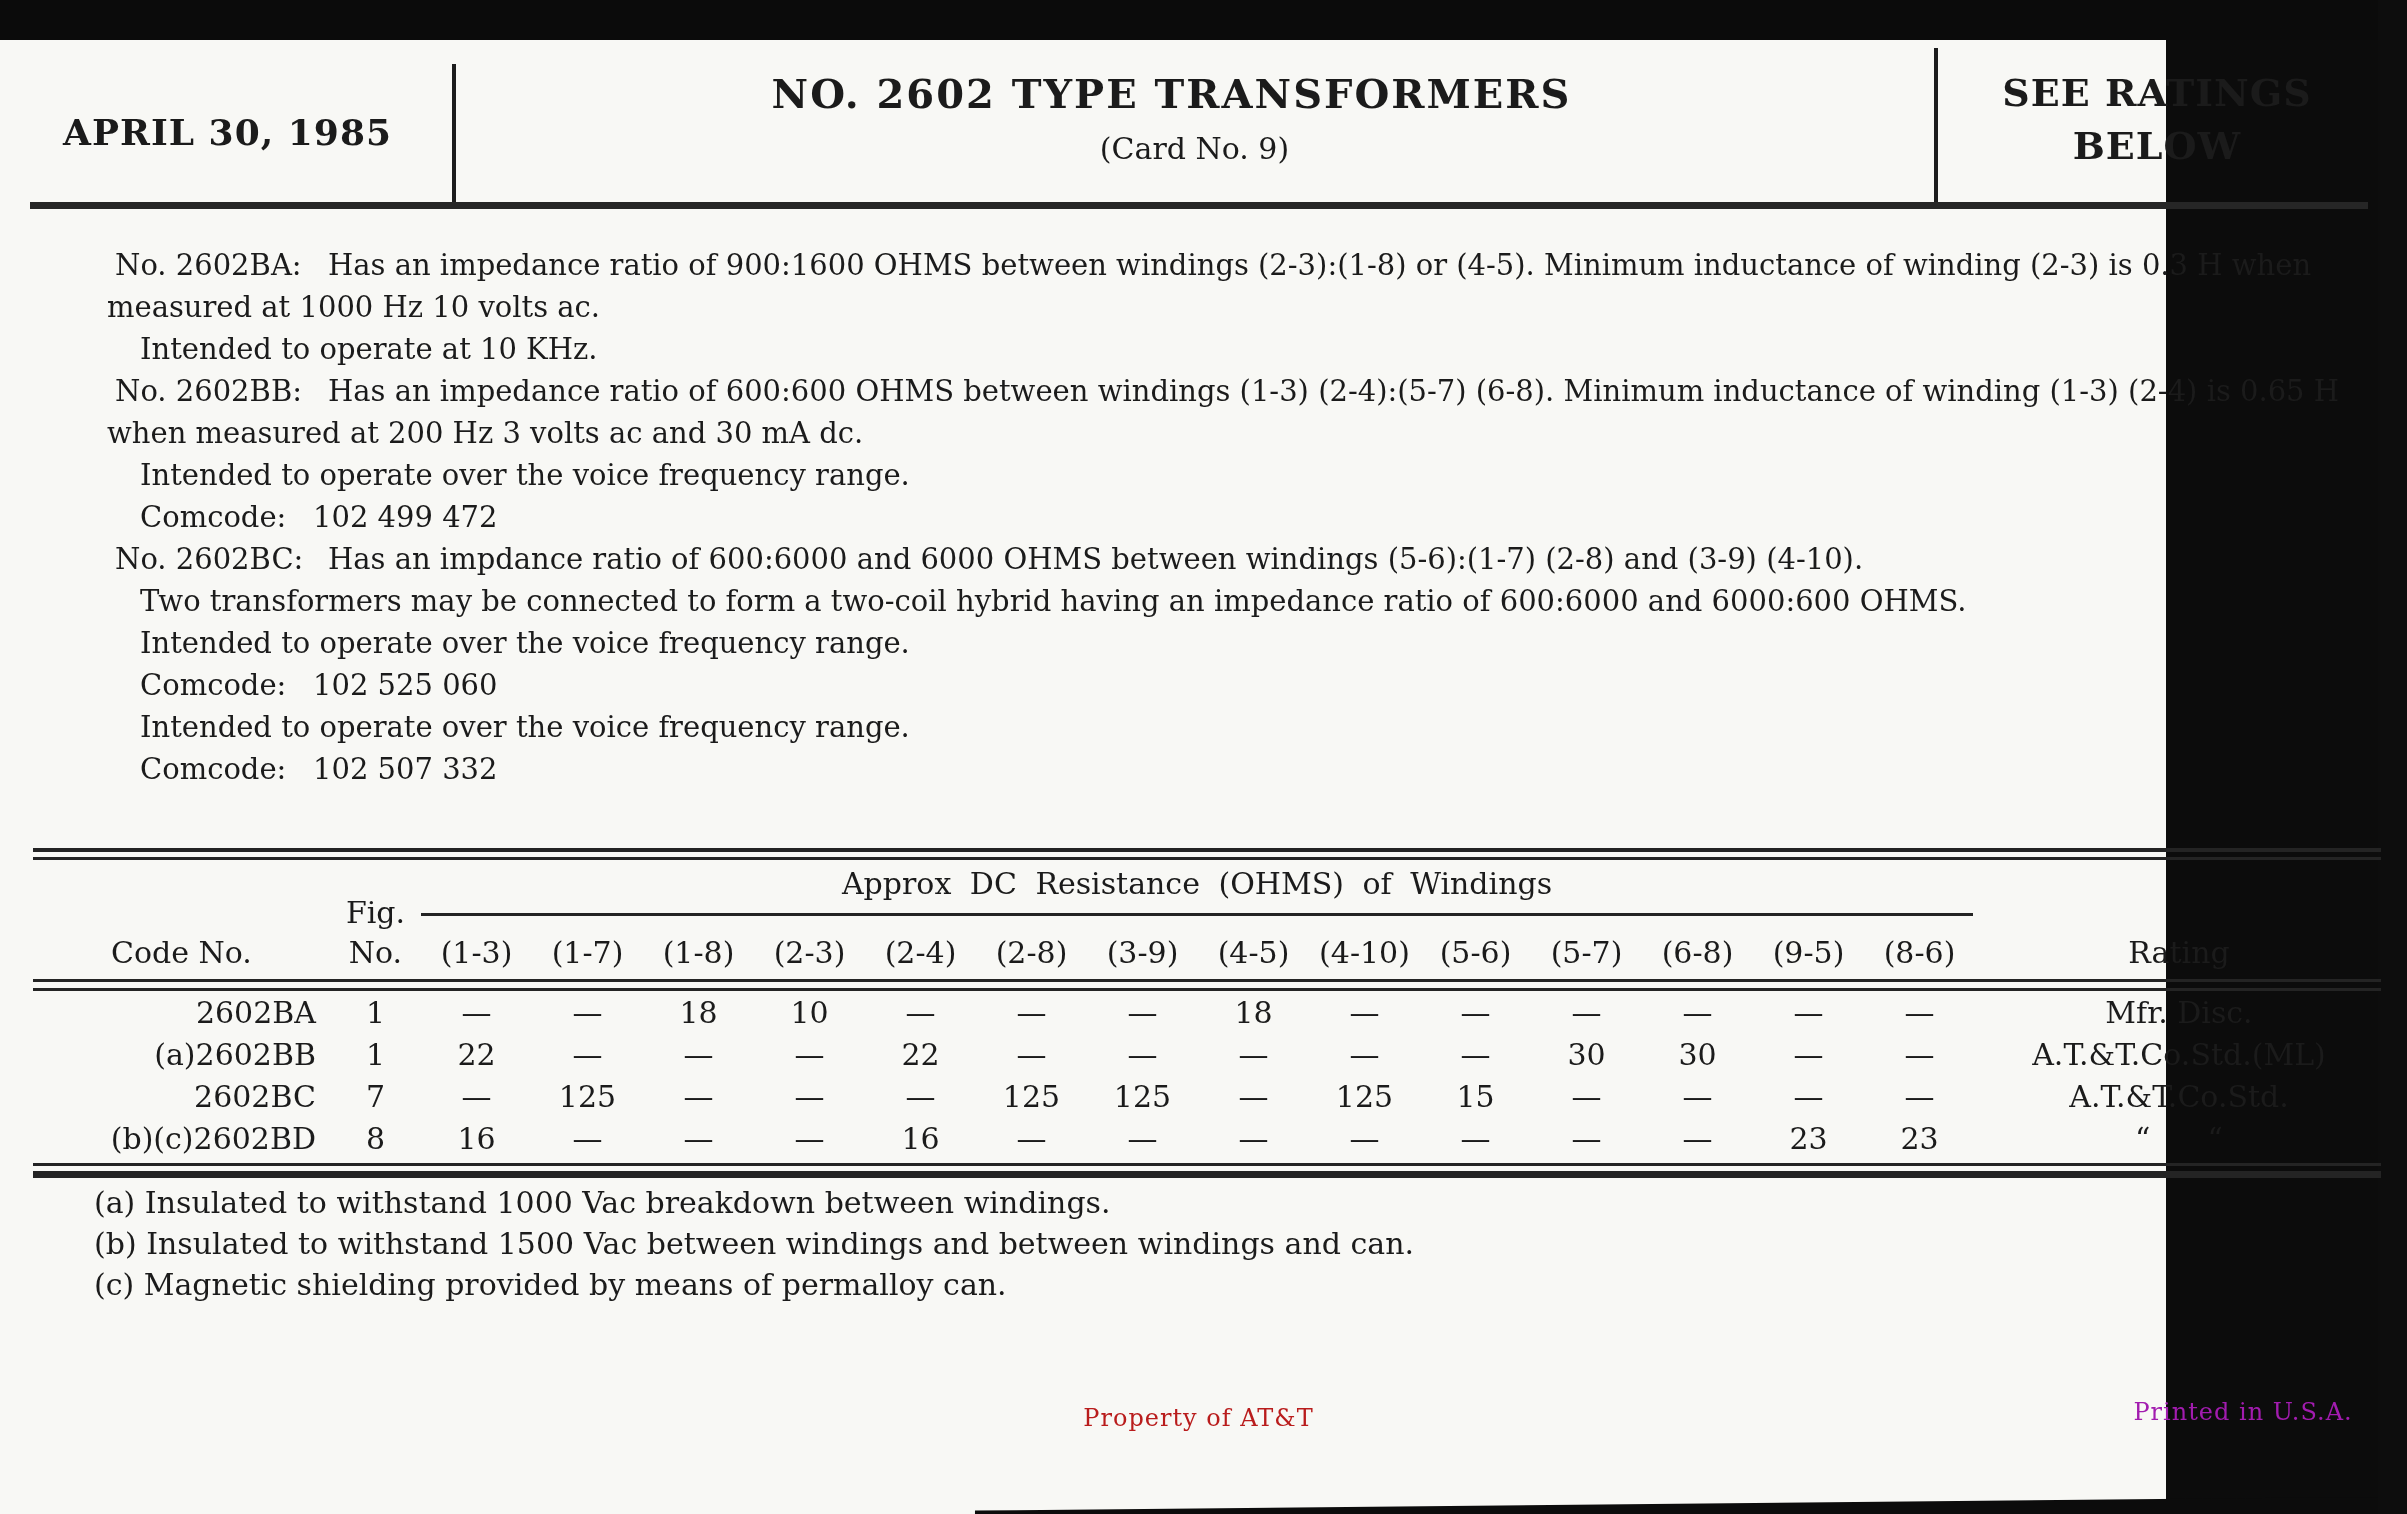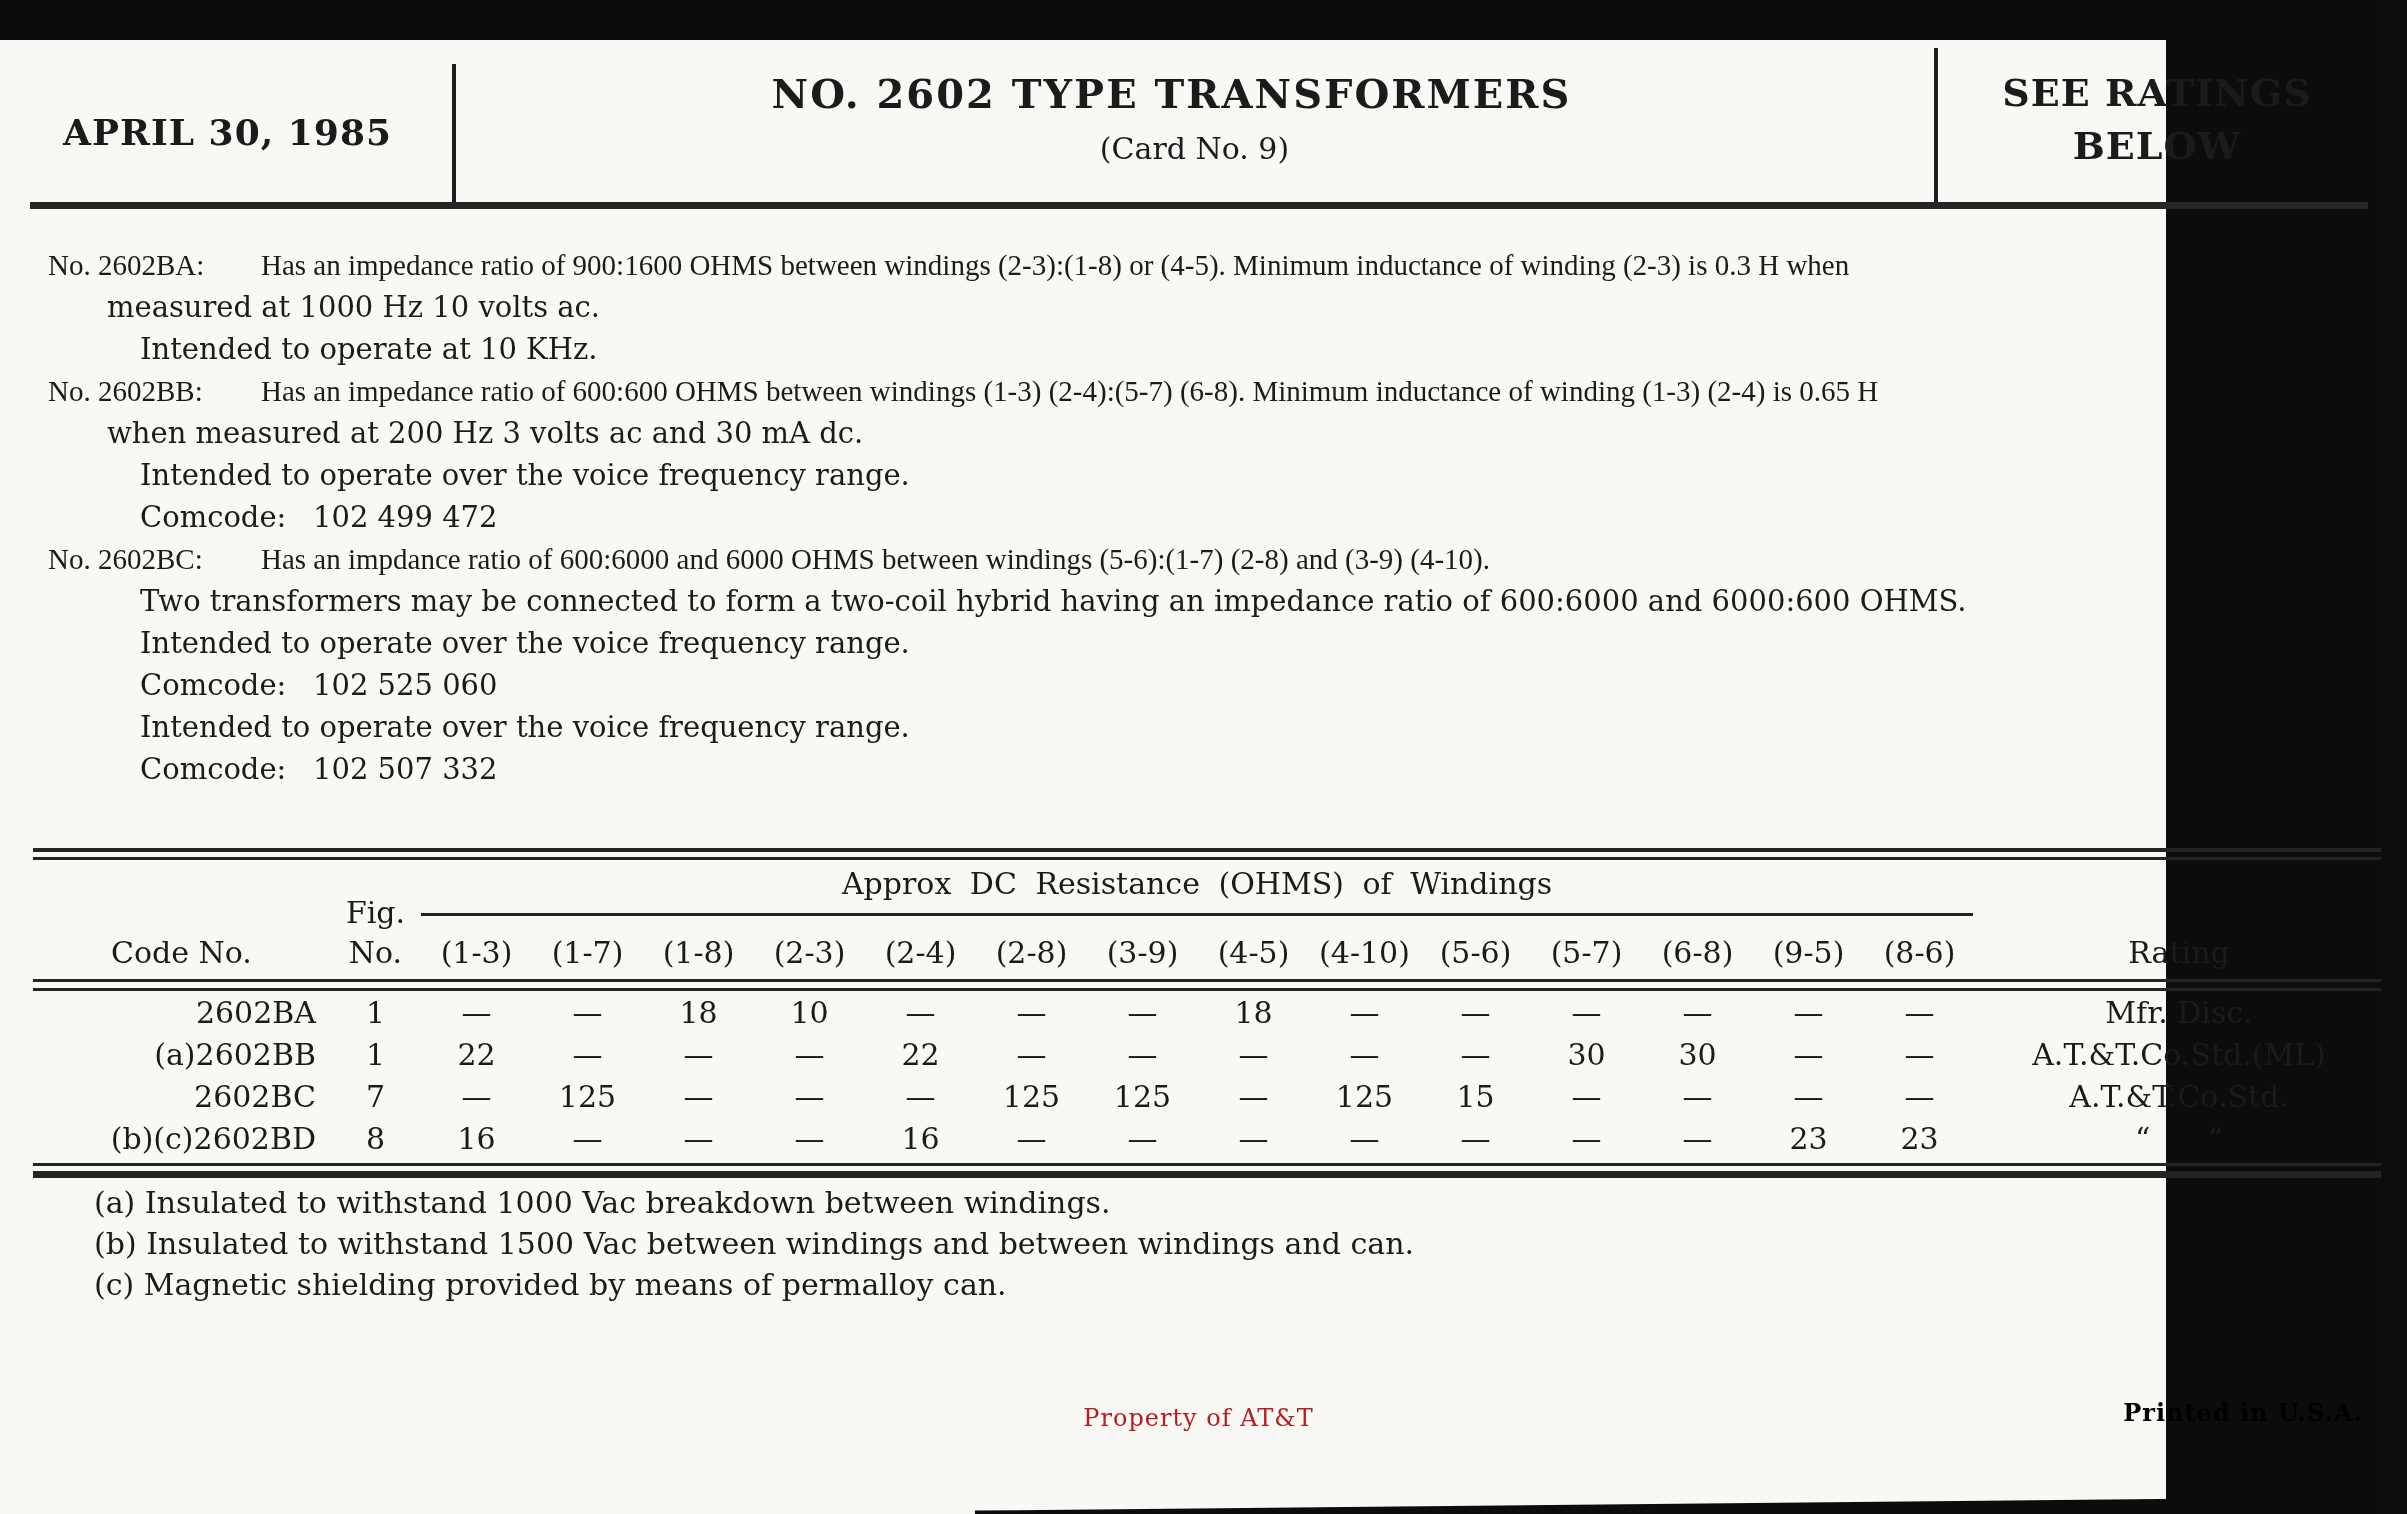--- a/index.html
+++ b/index.html
@@ -29,21 +29,21 @@
     font-size:30px;}
   .hdr-ratings{position:absolute;left:1936px;top:26px;width:442px;text-align:center;
     font-size:38px;font-weight:bold;line-height:53px;letter-spacing:1px;}
   .vrule{position:absolute;width:4px;background:#1d1d1d;}
   .vrule.v1{left:452px;top:24px;height:145px;}
   .vrule.v2{left:1934px;top:8px;height:160px;}
   .hdr-rule{position:absolute;left:30px;top:162px;width:2338px;height:7px;background:#262626;}
   
   .bodytext{position:absolute;left:0;top:204px;width:2378px;font-size:29px;line-height:42px;}
   .bl{white-space:nowrap;}
-  .bl.entry{padding-left:48px;font-family:Liberation Serif, serif;}
+  .bl.entry{padding-left:115px;}
   .bl.cont{padding-left:107px;}
   .bl.sub{padding-left:140px;}
   .bl.comcode{padding-left:140px;}
   .entry-label{display:inline-block;width:213px;}
   .comcode-label{display:inline-block;width:173px;}
   
   .dtable{position:absolute;left:33px;top:808px;width:2348px;height:337px;font-size:30px;}
   .hrule{position:absolute;background:#242424;}
   .r-a1{left:0;top:0;width:2348px;height:4px;}
   .r-a2{left:0;top:9px;width:2348px;height:3px;}
@@ -63,21 +63,21 @@
   .fig2{line-height:40px;}
   .hl{line-height:40px;}
   .pre{white-space:pre;}
   
   .footnotes{position:absolute;left:94px;top:1142px;font-size:30px;line-height:41px;}
   .footnotes div{white-space:nowrap;}
   
   .foot-left{position:absolute;left:1030px;top:1364px;width:337px;text-align:center;
     font-size:24px;color:#b91c1c;letter-spacing:1px;}
   .foot-right{position:absolute;left:2119px;top:1358px;width:248px;text-align:center;
-    font-size:24px;color:#000000;letter-spacing:1px;font-weight:bold;}
+    font-size:24px;color:#a21caf;letter-spacing:1px;}
 </style>
 </head>
 <body>
 
 <div class="band-top"></div>
 <div class="band-right"></div>
 
 <div class="page">
 
   <div class="hdr-date">APRIL 30, 1985</div>

